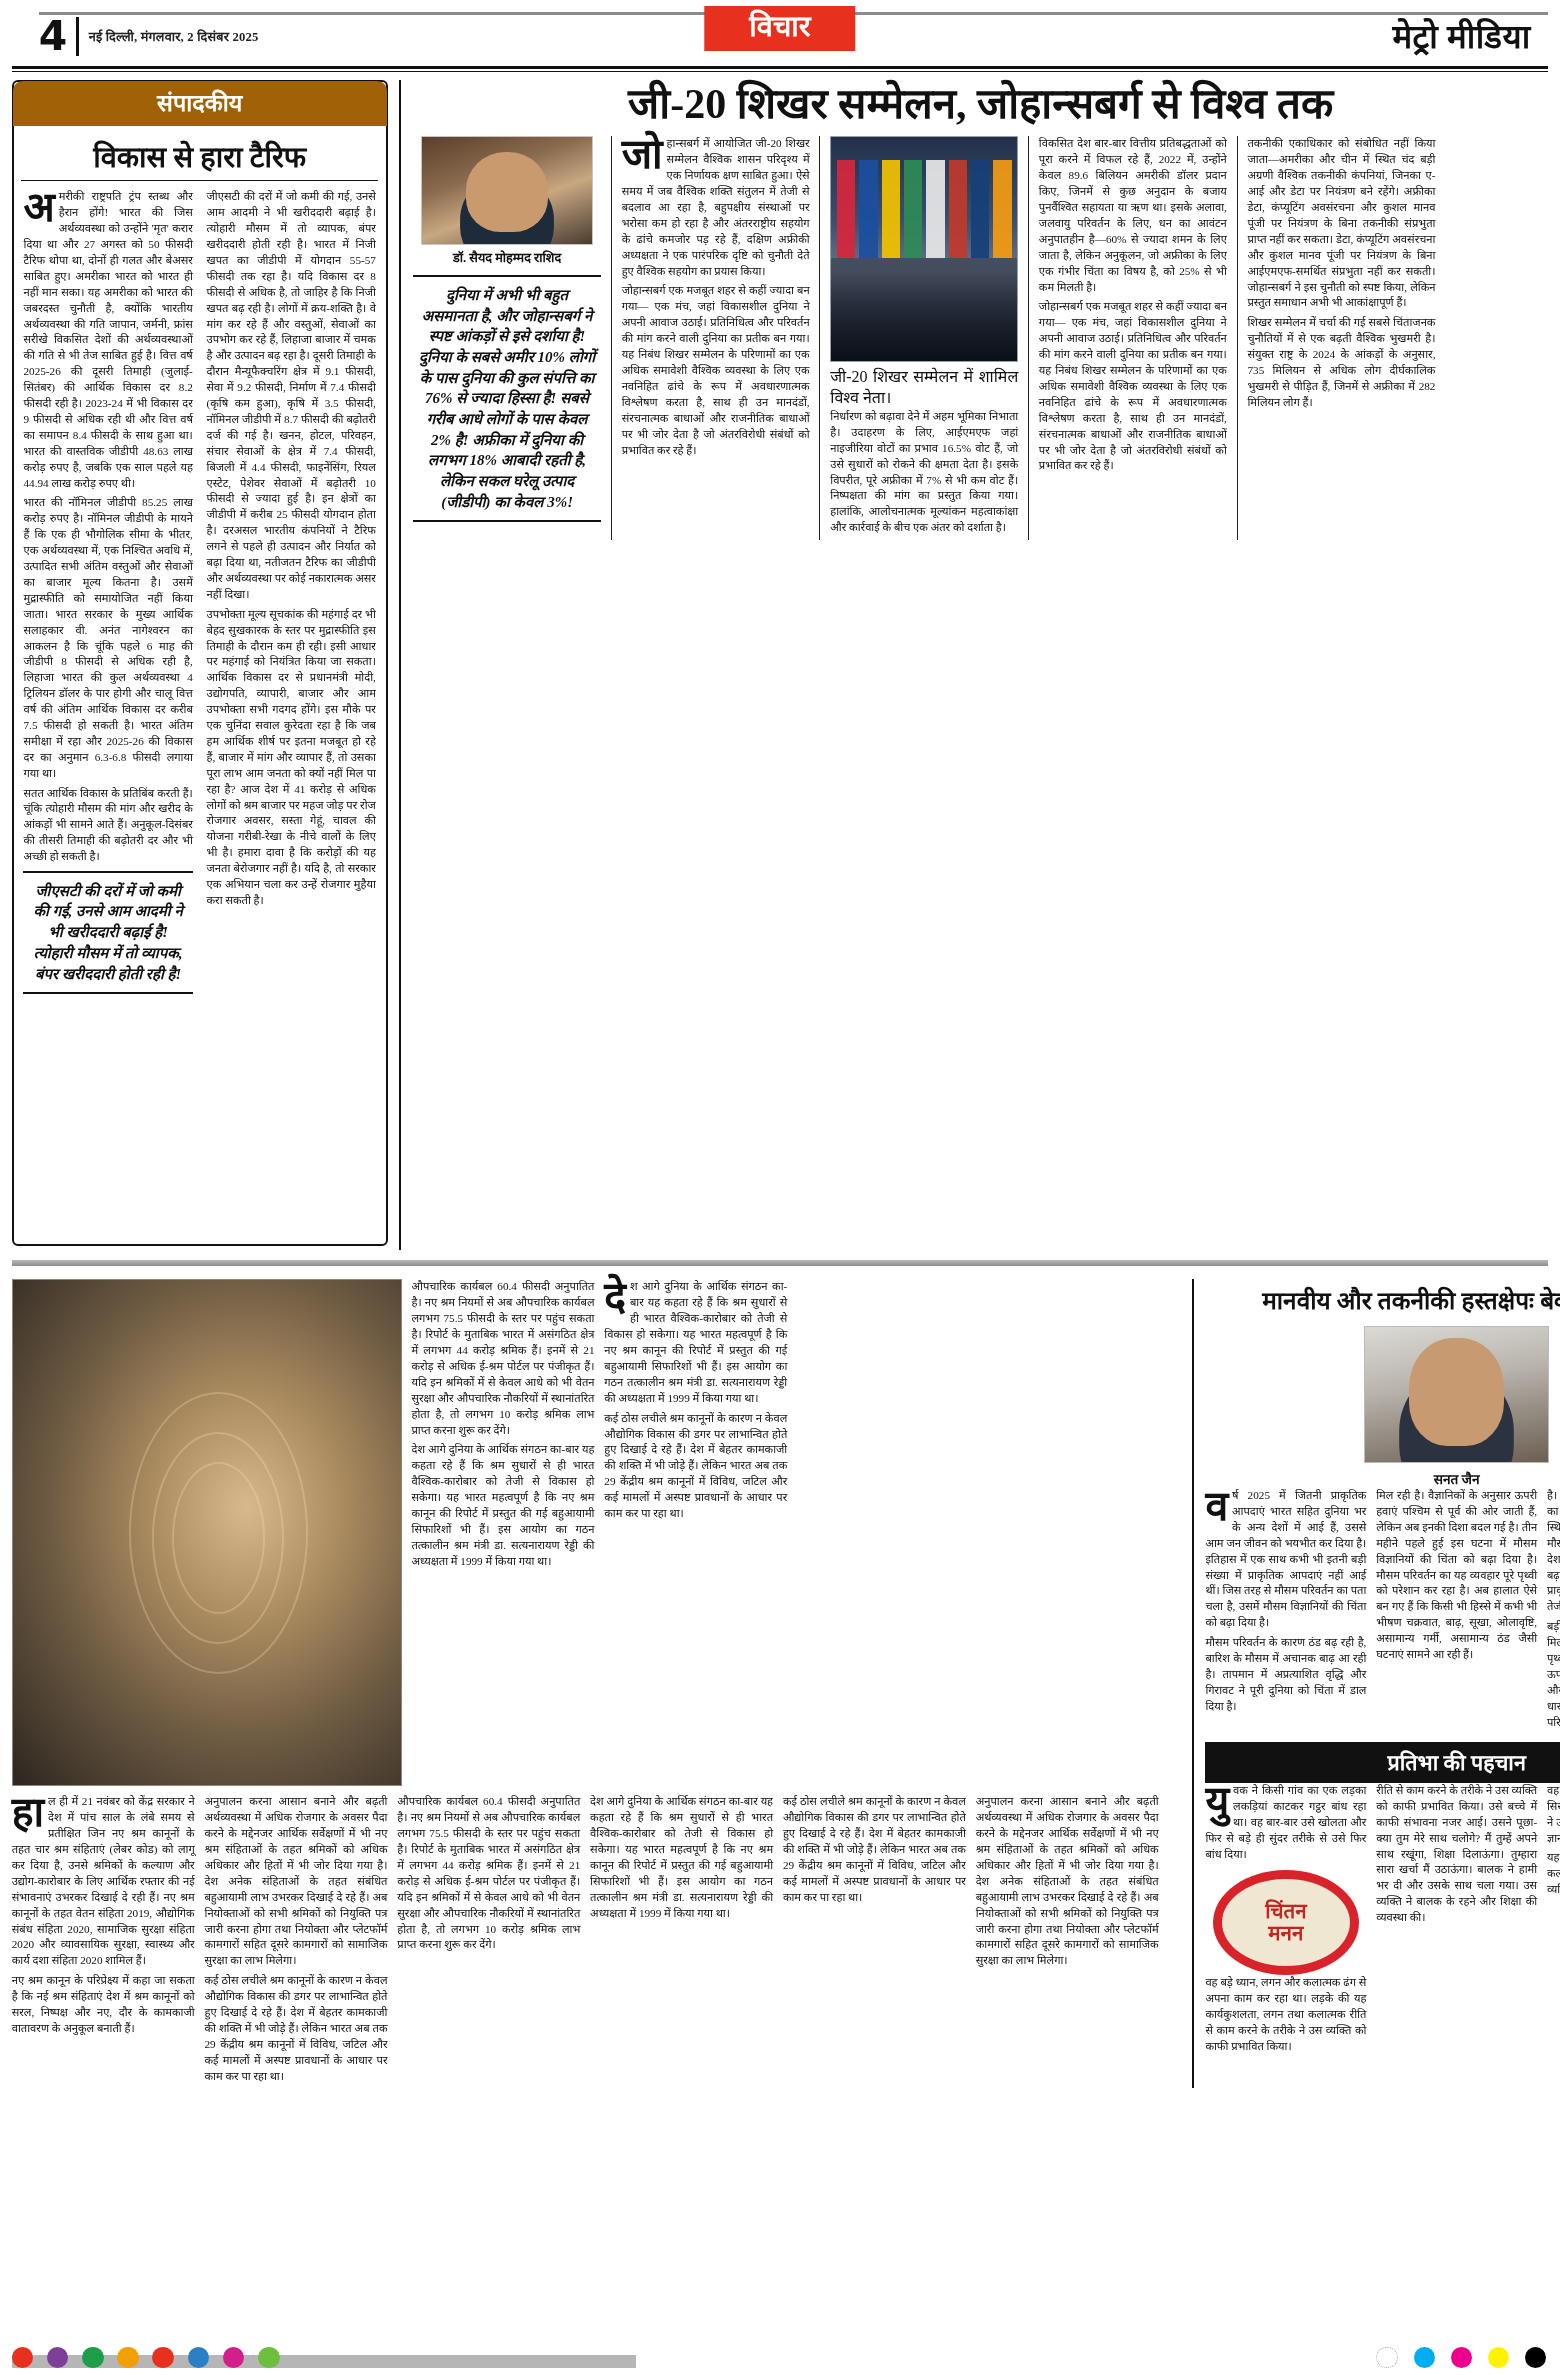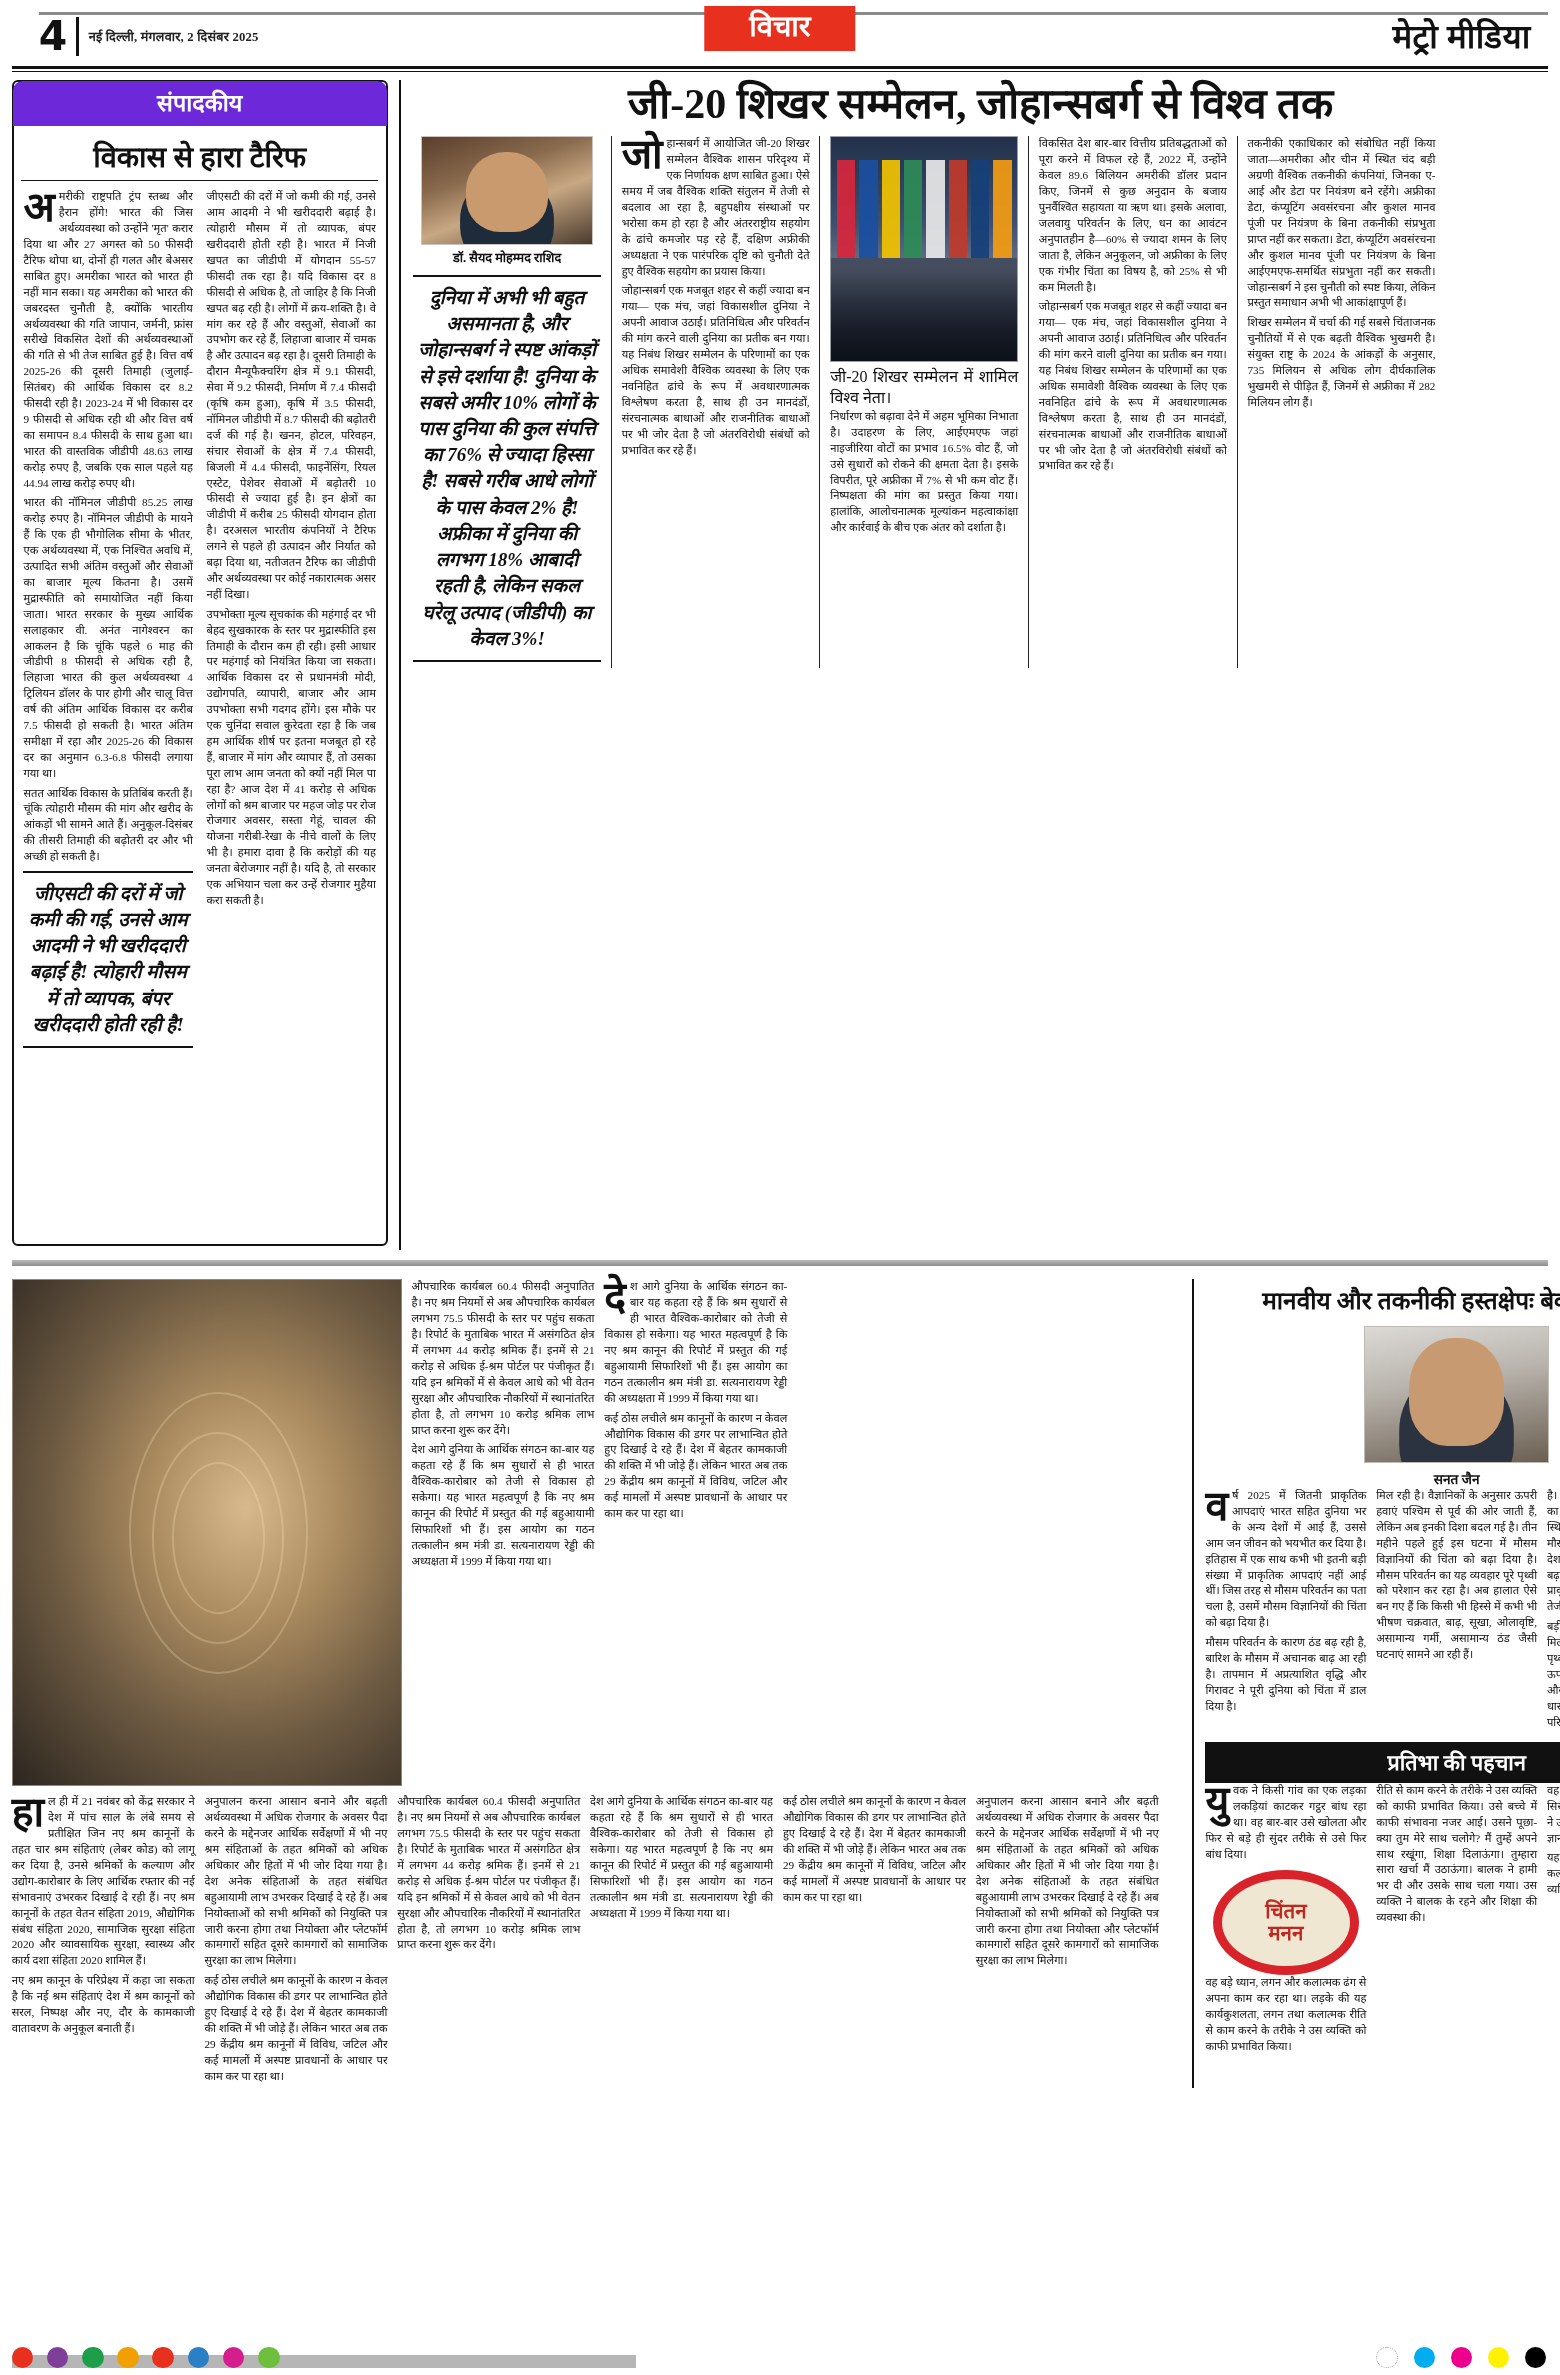--- a/index.html
+++ b/index.html
@@ -38,42 +38,42 @@
 
   
   .top-zone { display:flex; gap:0; height:1170px; }
   .editorial-col { width:376px; flex:none; position:relative; }
   .vert-rule { width:2px; background:#111; margin:0 11.7px; }
   .center-zone { flex:1; position:relative; }
 
   
   .edit-box { border:2px solid #111; border-radius:5.9px; height:1166px; padding:0; position:relative; }
   .edit-badge {
-    background:#6d28d9; color:#fff; font-weight:bold; font-size:23.4px;
+    background:#a16207; color:#fff; font-weight:bold; font-size:23.4px;
     text-align:center; padding:4.9px 0 7.8px 0; border-radius:9.8px 9.8px 0 0;
     margin:-1px -1px 0 -1px;
   }
   .edit-title {
     text-align:center; font-size:29px; font-weight:bold; padding:9.8px 5.9px 5.9px 5.9px;
     border-bottom:1.5px solid #111; margin:0 7.8px;
   }
   .edit-body { padding:7.8px 9.8px 5.9px 9.8px; }
   .edit-cols { column-count:2; column-gap:13.7px; column-rule:0; }
   .edit-cols p {
     margin:0 0 3.9px 0; font-size:11.2px; line-height:1.42; text-align:justify;
     text-justify:inter-word; hyphens:auto;
   }
   .dropcap::first-letter {
     float:left; font-size:41px; line-height:33px; font-weight:bold;
     padding-right:3.9px; padding-top:2px;
   }
   .pullquote {
     border-top:2px solid #111; border-bottom:2px solid #111;
     margin:5.9px 0; padding:7.8px 3.9px;
-    font-style:italic; font-weight:bold; font-size:19px; line-height:1.38;
+    font-style:italic; font-weight:bold; font-size:15px; line-height:1.38;
     text-align:center; break-inside:avoid;
   }
 
   
   .feature-head {
     font-size:42px; font-weight:bold; text-align:center;
     padding:2px 0 9.8px 0; line-height:1.06;
   }
   .feature-body { display:flex; gap:9.8px; }
   .fcol { font-size:11.2px; line-height:1.42; text-align:justify; }

